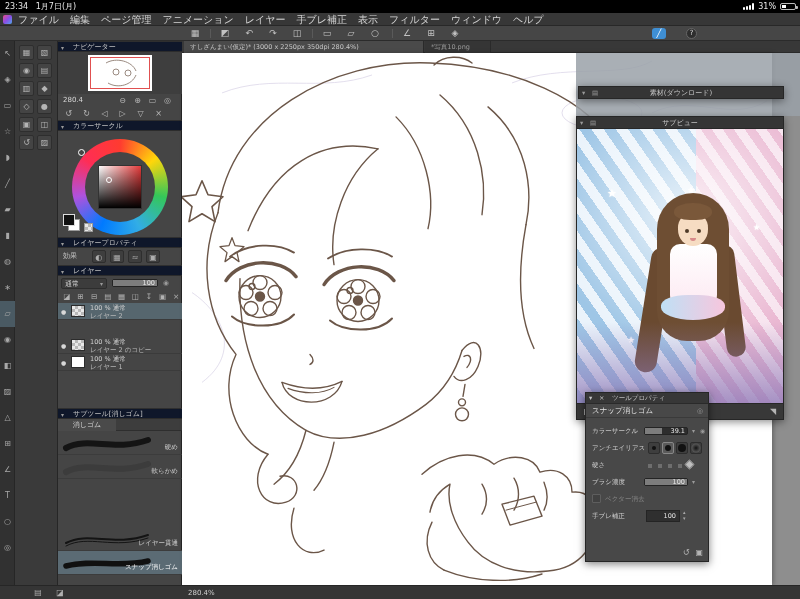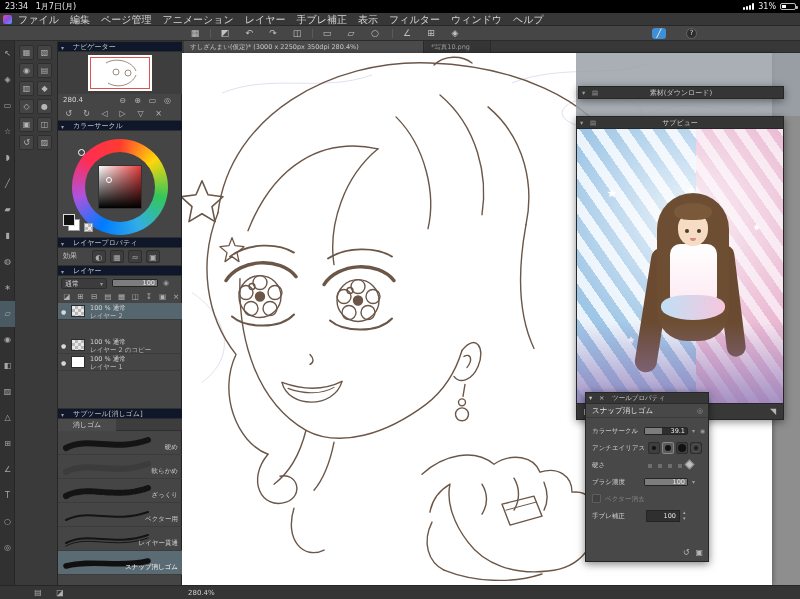--- a/index.html
+++ b/index.html
@@ -332,32 +332,20 @@
               <path d="M4,14 C26,2 52,18 86,6" stroke="#141414" stroke-width="6" fill="none" stroke-linecap="round"></path>
             </svg>
           <span class="elbl">硬め</span>
         </div>
         <div class="eitem" style="top:24px">
           <svg width="90" height="18" viewBox="0 0 90 18">
               <path d="M4,14 C26,2 52,18 86,6" stroke="#3a3a3a" stroke-width="6" fill="none" stroke-linecap="round" opacity=".8"></path>
             </svg>
           <span class="elbl">軟らかめ</span>
         </div>
-        <div class="eitem" style="top:48px">
-          <svg width="90" height="18" viewBox="0 0 90 18">
-              <path d="M4,14 C26,2 52,18 86,6" stroke="#141414" stroke-width="6" fill="none" stroke-linecap="round" stroke-dasharray="7 3"></path>
-            </svg>
-          <span class="elbl">ざっくり</span>
-        </div>
-        <div class="eitem" style="top:72px">
-          <svg width="90" height="18" viewBox="0 0 90 18">
-              <path d="M4,14 C26,2 52,18 86,6" stroke="#141414" stroke-width="2" fill="none" stroke-linecap="round"></path>
-            </svg>
-          <span class="elbl">ベクター用</span>
-        </div>
         <div class="eitem" style="top:96px">
           <svg width="90" height="18" viewBox="0 0 90 18">
               <path d="M4,13 C26,1 52,17 86,5" stroke="#141414" stroke-width="2" fill="none" stroke-linecap="round"></path>
               <path d="M4,16 C26,4 52,20 86,8" stroke="#141414" stroke-width="1" fill="none" stroke-linecap="round"></path>
             </svg>
           <span class="elbl">レイヤー貫通</span>
         </div>
         <div class="eitem selected" style="top:120px">
           <svg width="90" height="18" viewBox="0 0 90 18">
               <path d="M4,12 C30,5 58,14 86,7" stroke="#101010" stroke-width="5.5" fill="none" stroke-linecap="round"></path>

